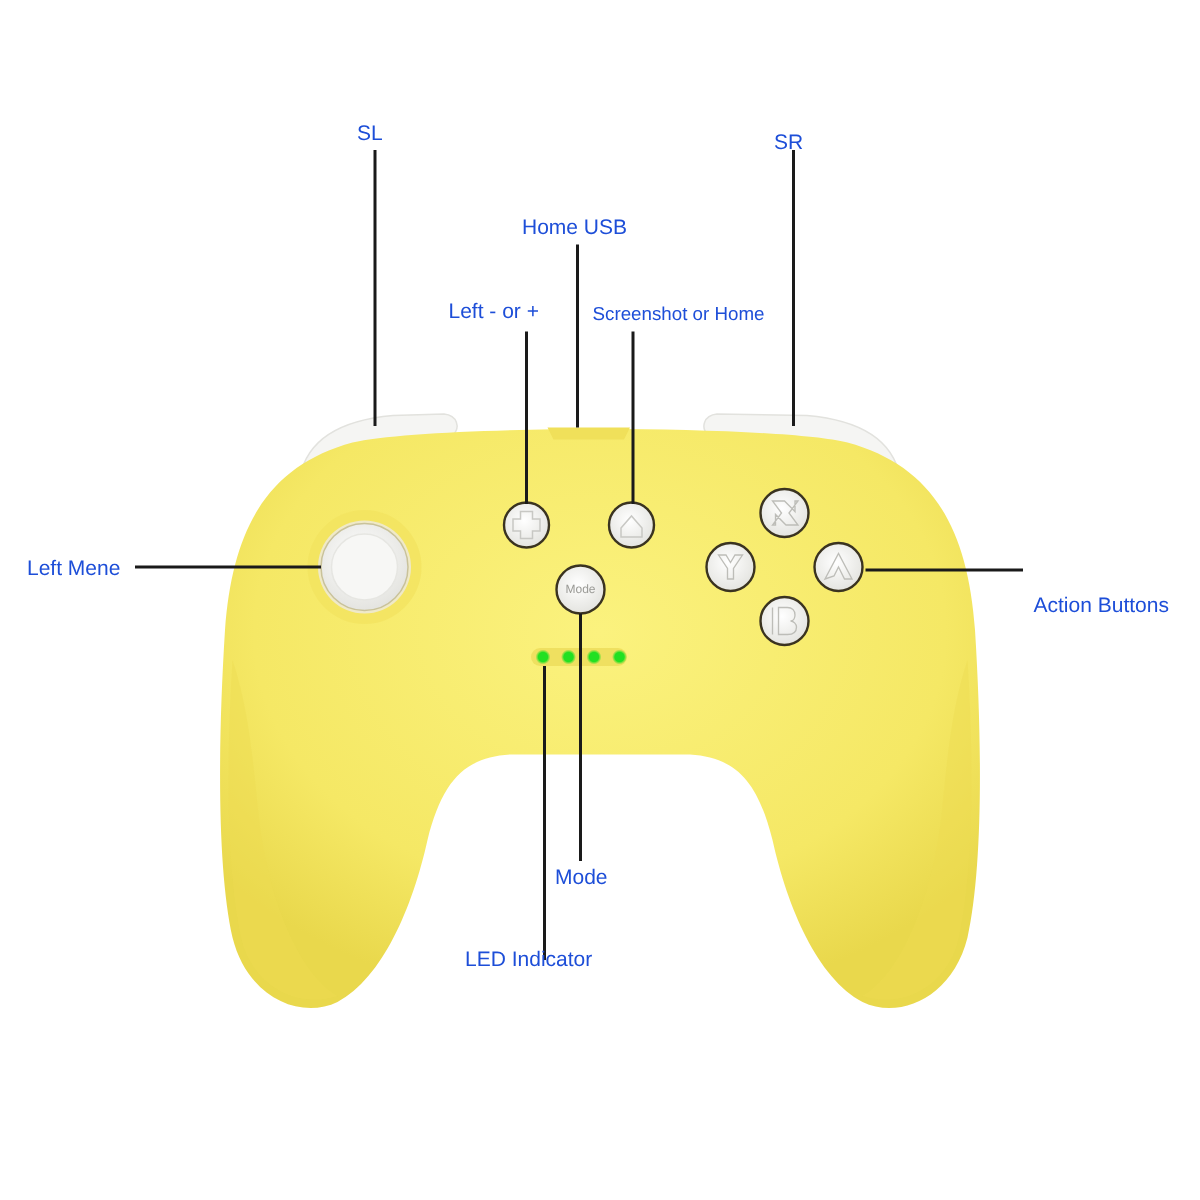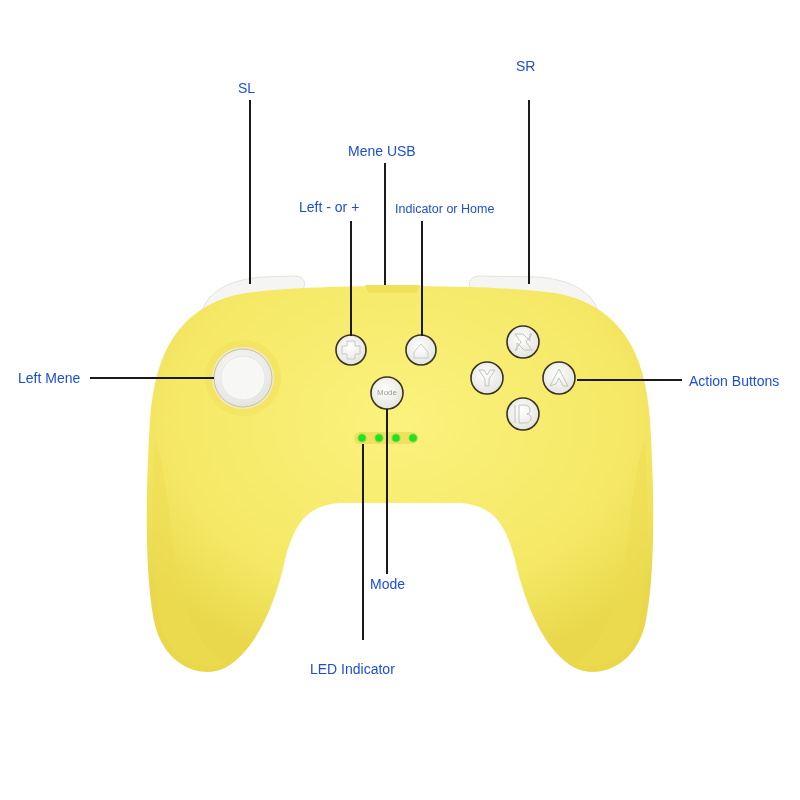--- a/index.html
+++ b/index.html
@@ -120,21 +120,21 @@
   <div class="line" style="left:528px; top:100px; width:1.5px; height:184px;"></div>
   <div class="line" style="left:384px; top:163px; width:1.5px; height:122px;"></div>
   <div class="line" style="left:350px; top:221px; width:1.5px; height:115px;"></div>
   <div class="line" style="left:421px; top:221px; width:1.5px; height:115px;"></div>
   <div class="line" style="left:90px; top:377px; width:124px; height:1.5px;"></div>
   <div class="line" style="left:577px; top:379px; width:105px; height:1.5px;"></div>
   <div class="line" style="left:386px; top:409px; width:1.5px; height:165px;"></div>
   <div class="line" style="left:362px; top:444px; width:1.5px; height:196px;"></div>
 
   <span class="label" style="left:238px; top:81px;">SL</span>
-  <span class="label" style="left:516px; top:59px;">SR</span>
-  <span class="label" style="left:348px; top:144px;">Mene USB</span>
+  <span class="label" style="left:516px; top:87px;">SR</span>
+  <span class="label" style="left:348px; top:144px;">Home USB</span>
   <span class="label" style="left:299px; top:200px;">Left - or +</span>
-  <span class="label small" style="left:395px; top:203px;">Indicator or Home</span>
+  <span class="label small" style="left:395px; top:203px;">Screenshot or Home</span>
   <span class="label" style="left:18px; top:371px;">Left Mene</span>
-  <span class="label" style="left:689px; top:374px;">Action Buttons</span>
+  <span class="label" style="left:689px; top:396px;">Action Buttons</span>
   <span class="label" style="left:370px; top:577px;">Mode</span>
-  <span class="label" style="left:310px; top:662px;text-align:right;">LED Indicator</span>
+  <span class="label" style="left:310px; top:632px;text-align:right;">LED Indicator</span>
 </div>
 
 </body></html>

